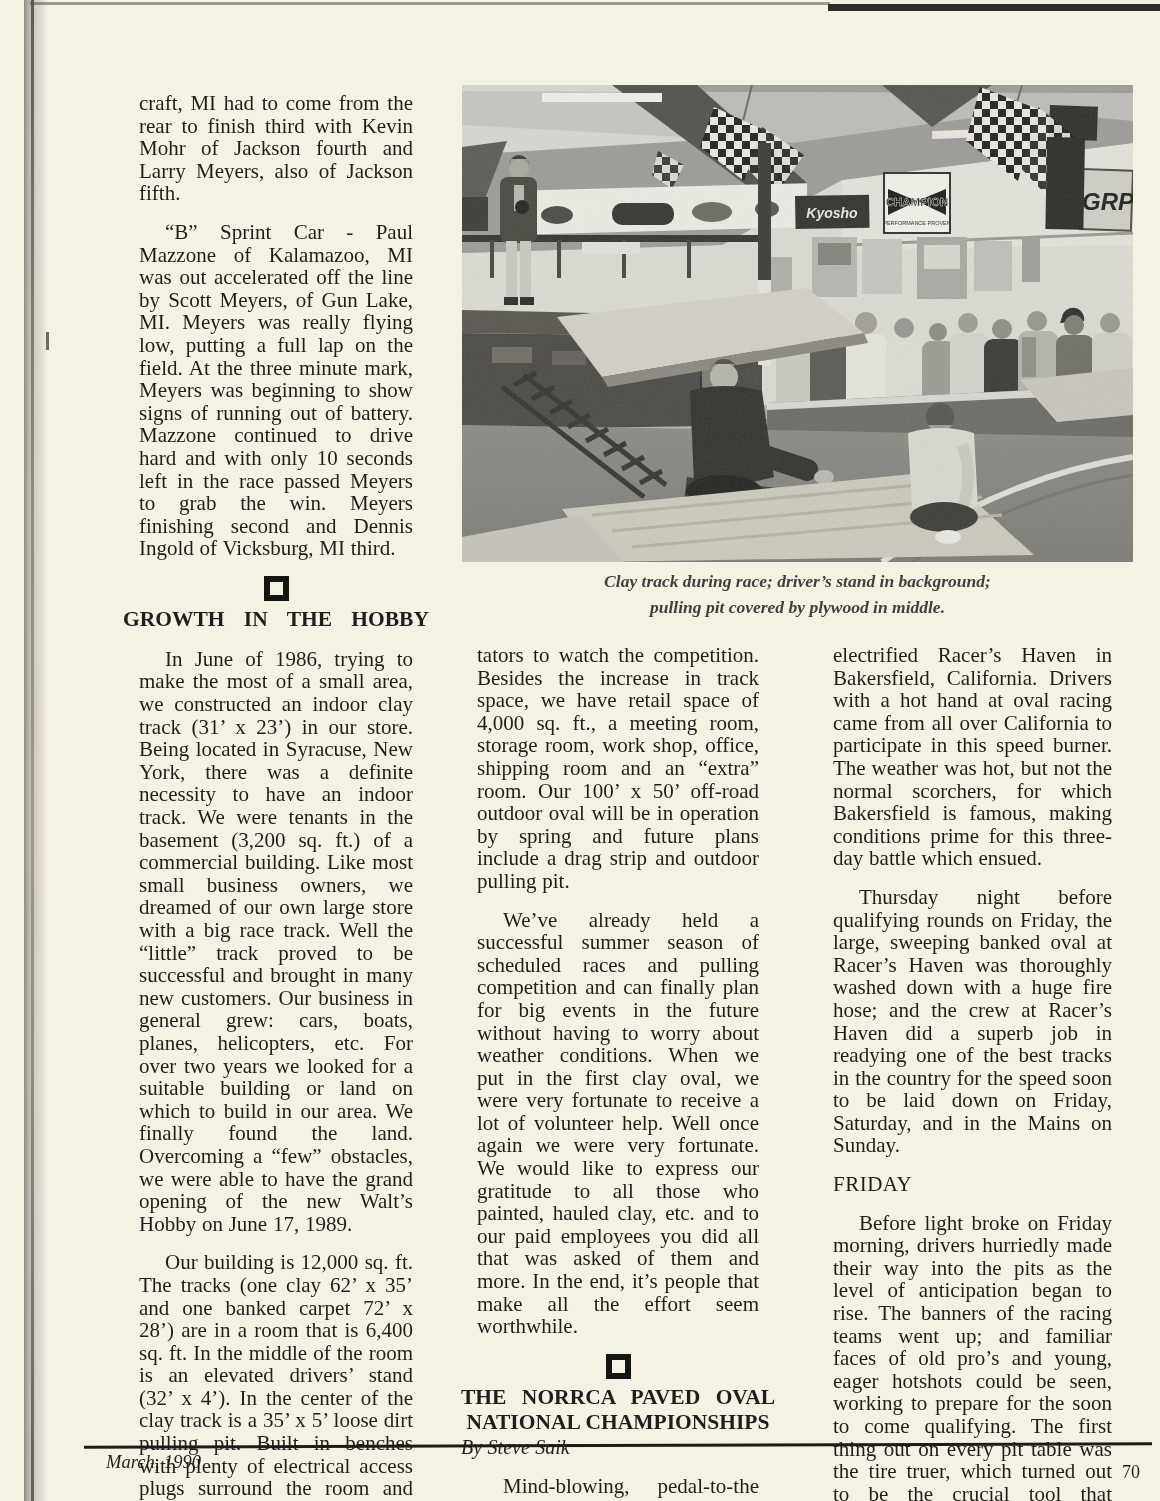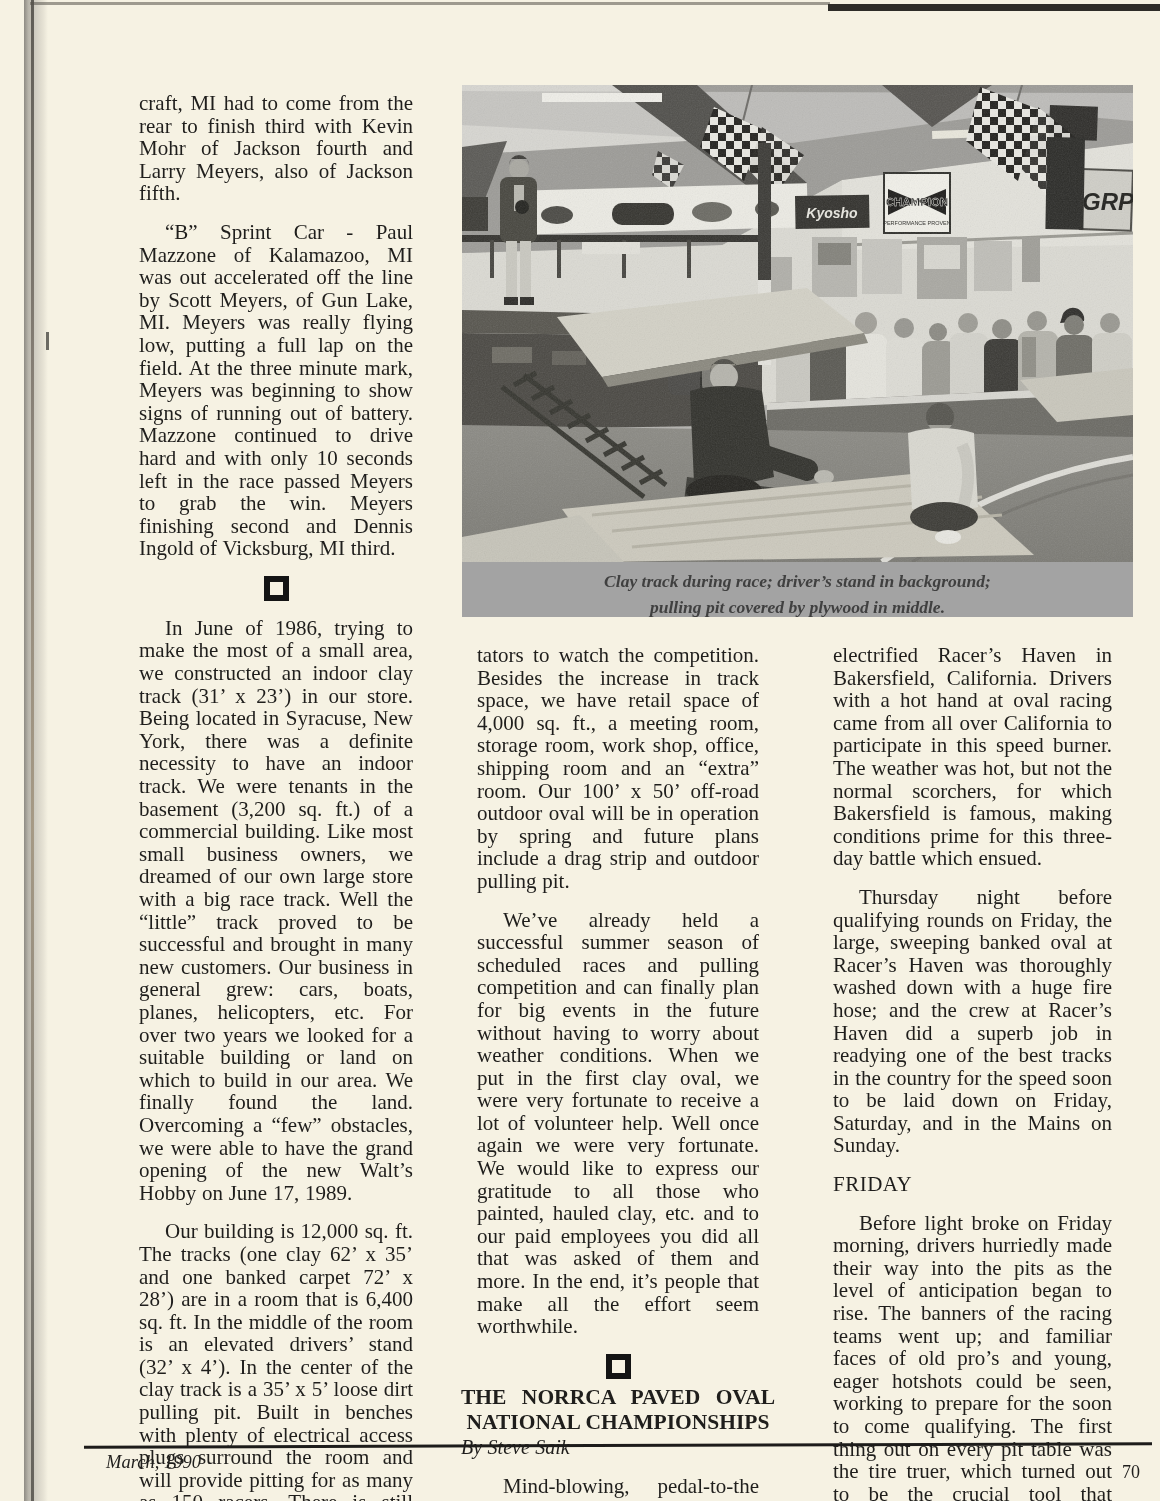--- a/index.html
+++ b/index.html
@@ -21,21 +21,21 @@
   .indent{text-indent:26px;}
   .dingbat{width:13px;height:13px;border:6px solid #141414;background:transparent;margin:7px auto 6px auto;}
   .headline{font-weight:700;font-size:21.5px;line-height:25px;}
   .headline .l1{text-align:justify;text-align-last:justify;}
   .headline .l2{text-align:center;}
   .headline-center .l1,.headline-center .l2{text-align:center;}
   .byline{font-style:italic;font-size:20px;text-align:left;line-height:24px;}
   .subhead{text-align:left;letter-spacing:.5px;}
 
   
-  #photo{position:absolute;left:462px;top:85px;width:671px;height:532px;background:#a3a3a3;}
+  #photo{position:absolute;left:462px;top:85px;width:671px;height:477px;background:#a3a3a3;}
   #photo svg{display:block;}
   #caption{position:absolute;left:462px;top:568px;width:671px;text-align:center;
     font-style:italic;font-weight:700;font-size:17.5px;line-height:26px;color:#404040;}
 
   
   #footer-rule{position:absolute;left:84px;top:1444px;width:1068px;height:3px;background:#1d1c1a;transform:rotate(-0.18deg);}
   #footer-issue{position:absolute;left:106px;top:1452px;font-style:italic;font-size:18.5px;}
   #footer-page{position:absolute;left:1122px;top:1462px;font-size:18px;}
 </style>
 </head>
@@ -47,20 +47,21 @@
   <div id="binding-line"></div>
   <div id="scanline-left"></div>
   <div id="scanline-right"></div>
   <div id="ink-mark"></div>
 
   <div class="col" style="left:123px;top:76px;width:306px;">
     <p>craft, MI had to come from the rear to finish third with Kevin Mohr of Jackson fourth and Larry Meyers, also of Jackson fifth.</p>
     <p class="indent">“B” Sprint Car - Paul Mazzone of Kalamazoo, MI was out accelerated off the line by Scott Meyers, of Gun Lake, MI. Meyers was really flying low, putting a full lap on the field. At the three minute mark, Meyers was beginning to show signs of running out of battery. Mazzone continued to drive hard and with only 10 seconds left in the race passed Meyers to grab the win. Meyers finishing second and Dennis Ingold of Vicksburg, MI third.</p>
     <div class="dingbat"></div>
     <div class="headline">
+      <div class="l1">GROWTH IN THE HOBBY</div>
     </div>
     <p class="indent">In June of 1986, trying to make the most of a small area, we constructed an indoor clay track (31’ x 23’) in our store. Being located in Syracuse, New York, there was a definite necessity to have an indoor track. We were tenants in the basement (3,200 sq. ft.) of a commercial building. Like most small business owners, we dreamed of our own large store with a big race track. Well the “little” track proved to be successful and brought in many new customers. Our business in general grew: cars, boats, planes, helicopters, etc. For over two years we looked for a suitable building or land on which to build in our area. We finally found the land. Overcoming a “few” obstacles, we were able to have the grand opening of the new Walt’s Hobby on June 17, 1989.</p>
     <p class="indent">Our building is 12,000 sq. ft. The tracks (one clay 62’ x 35’ and one banked carpet 72’ x 28’) are in a room that is 6,400 sq. ft. In the middle of the room is an elevated drivers’ stand (32’ x 4’). In the center of the clay track is a 35’ x 5’ loose dirt pulling pit. Built in benches with plenty of electrical access plugs surround the room and will provide pitting for as many as 150 racers. There is still adequate space for spec-</p>
   </div>
 
   <div id="photo">
     <svg width="671" height="477" viewBox="0 0 671 477" xmlns="http://www.w3.org/2000/svg">
       <defs>
         <pattern id="checker" width="16" height="16" patternUnits="userSpaceOnUse">
           <rect width="16" height="16" fill="#e9e8e2"></rect>

